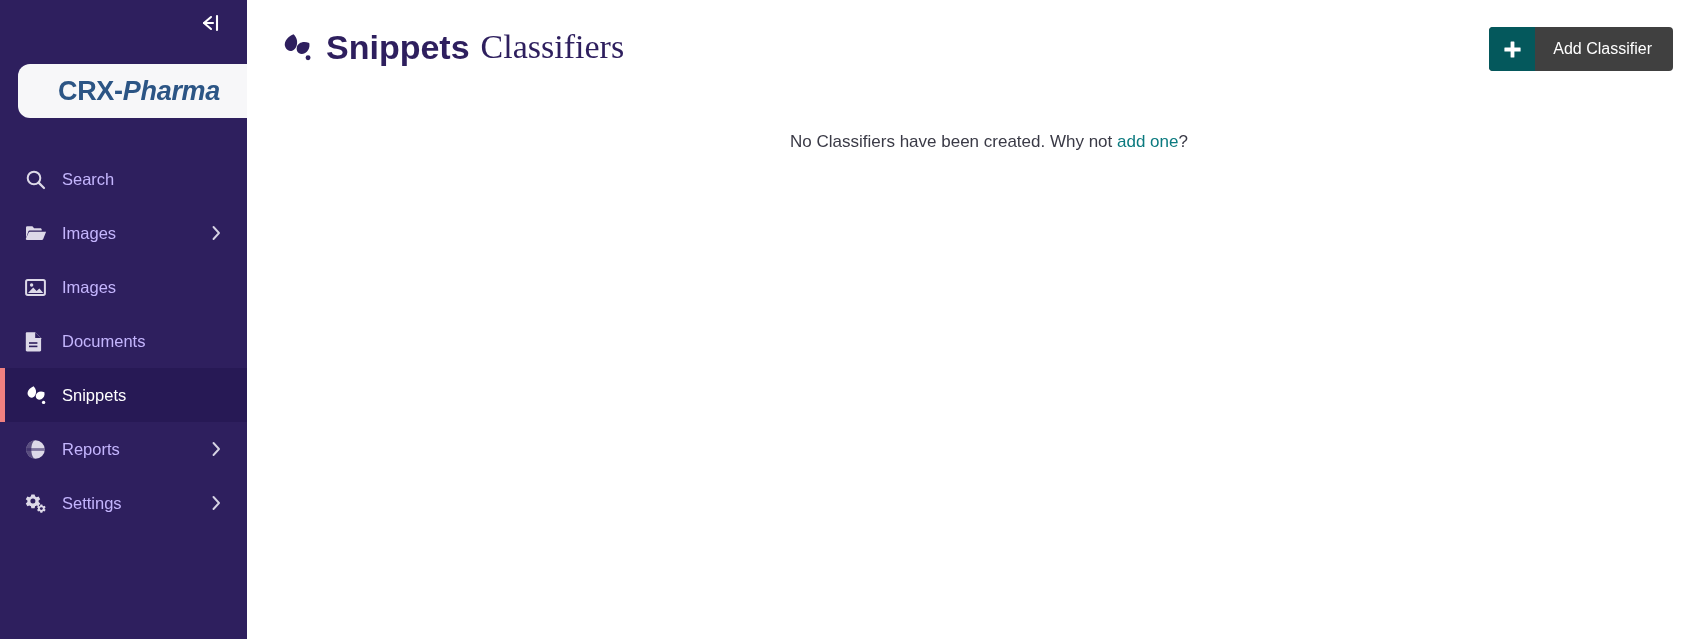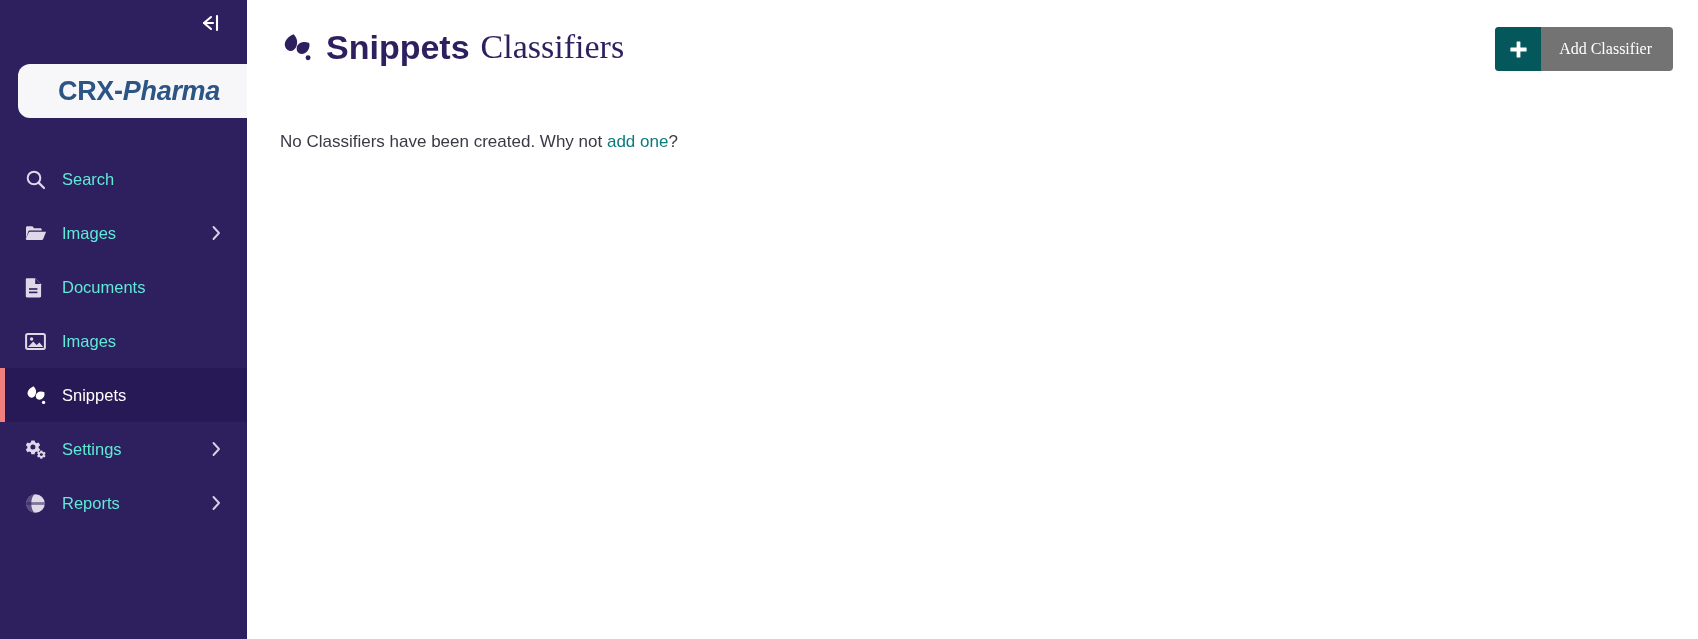--- a/index.html
+++ b/index.html
@@ -71,21 +71,21 @@
     margin-top: 34px;
     display: flex;
     flex-direction: column;
   }
 
   .nav-item {
     height: 54px;
     display: flex;
     align-items: center;
     padding-left: 25px;
-    color: #5eead4;
+    color: #c4b5fd;
     font-size: 16.5px;
     cursor: pointer;
     position: relative;
     border-left: 5px solid transparent;
     padding-left: 20px;
   }
 
   .nav-item.active {
     background: #271955;
     border-left: 5px solid #f08080;
@@ -156,26 +156,26 @@
   .title-strong { font-weight: bold; }
   .title-rest { font-weight: normal; margin-left: 11px; font-family: Liberation Serif, serif; }
 
   .add-btn {
     position: absolute;
     right: 25px;
     top: 27px;
     height: 44px;
     display: flex;
     align-items: stretch;
-    background: #737373;
+    background: #404040;
     border: none;
     border-radius: 4px;
     overflow: hidden;
     cursor: pointer;
-    font-family: Liberation Serif, serif;
+    font-family: Liberation Sans, sans-serif;
   }
   .add-btn-icon {
     width: 46px;
     background: #04585c;
     display: flex;
     align-items: center;
     justify-content: center;
     color: #ffffff;
   }
   .add-btn-icon svg { display: block; }
@@ -183,20 +183,21 @@
     display: flex;
     align-items: center;
     padding: 0 21px 0 18px;
     color: #ffffff;
     font-size: 16px;
     white-space: nowrap;
   }
 
   .content {
     padding: 38px 0 0 33px;
+    text-align: center;
   }
   .empty-msg {
     font-size: 17px;
     color: #3a3a46;
     line-height: 1.4;
   }
   .empty-link {
     color: #0b7a7f;
     text-decoration: none;
     cursor: pointer;
@@ -247,79 +248,79 @@
         <span class="nav-label">Images</span>
         <span class="nav-chev">
           <svg width="9" height="15" viewBox="0 0 9 15" fill="none">
             <path d="M1.5 1.5 L7 7.5 L1.5 13.5" stroke="currentColor" stroke-width="1.9" stroke-linecap="round" stroke-linejoin="round"></path>
           </svg>
         </span>
       </div>
 
       <div class="nav-item">
         <span class="nav-icon">
+          <svg width="21" height="19" viewBox="0 0 21 19" fill="none">
+            <rect x="1.1" y="2.1" width="18.8" height="14.8" rx="1.6" stroke="currentColor" stroke-width="2"></rect>
+            <circle cx="6.6" cy="7" r="1.7" fill="currentColor"></circle>
+            <path d="M3 15 L8.2 9.6 L11.6 13 L14.4 10.4 L18.3 15z" fill="currentColor"></path>
+          </svg>
+        </span>
+        <span class="nav-label">Images</span>
+      </div>
+
+      <div class="nav-item">
+        <span class="nav-icon">
           <svg width="18" height="21" viewBox="0 0 18 21" fill="currentColor">
             <path d="M2 1.2h8.1l6 6v12.1c0 .6-.5 1.2-1.2 1.2H2c-.7 0-1.2-.6-1.2-1.2V2.4C.8 1.8 1.3 1.2 2 1.2z"></path>
             <path d="M10.2 1.4v5.6h5.6z" fill="#2E1F5E"></path>
             <rect x="4" y="11.2" width="8.4" height="1.6" fill="#2E1F5E"></rect>
             <rect x="4" y="14.6" width="8.4" height="1.6" fill="#2E1F5E"></rect>
           </svg>
         </span>
         <span class="nav-label">Documents</span>
       </div>
 
-      <div class="nav-item">
-        <span class="nav-icon">
-          <svg width="21" height="19" viewBox="0 0 21 19" fill="none">
-            <rect x="1.1" y="2.1" width="18.8" height="14.8" rx="1.6" stroke="currentColor" stroke-width="2"></rect>
-            <circle cx="6.6" cy="7" r="1.7" fill="currentColor"></circle>
-            <path d="M3 15 L8.2 9.6 L11.6 13 L14.4 10.4 L18.3 15z" fill="currentColor"></path>
-          </svg>
-        </span>
-        <span class="nav-label">Images</span>
-      </div>
-
       <div class="nav-item active">
         <span class="nav-icon">
           <svg width="22" height="20" viewBox="0 0 22 20" fill="currentColor">
             <path d="M8.6 1.2c2.4 2.3 3.2 5.6 1.9 8.6-.7 1.6-2 2.7-3.4 2.9-1.6.2-3.2-.8-4-2.4C1.6 7.5 3.5 3.3 8.6 1.2z"></path>
             <path d="M19.4 7.2c.7 2.9-.6 5.8-3.1 7.1-1.4.7-3 .6-4.1-.2-1.2-.9-1.7-2.5-1.3-4 .7-2.8 4-4.6 8.5-2.9z"></path>
             <circle cx="18.6" cy="17.4" r="1.7"></circle>
           </svg>
         </span>
         <span class="nav-label">Snippets</span>
       </div>
 
+
+      <div class="nav-item">
+        <span class="nav-icon">
+          <svg width="21" height="21" viewBox="0 0 21 21" fill="currentColor">
+            <circle cx="10.5" cy="10.5" r="9.3"></circle>
+            <path d="M10.5 1.2a9.3 9.3 0 0 0 0 18.6c-2.3 0-4.2-4.2-4.2-9.3S8.2 1.2 10.5 1.2z" fill="#2E1F5E" opacity="0.75"></path>
+            <path d="M1.3 9.1h18.4v2.8H1.3z" fill="#2E1F5E" opacity="0.55"></path>
+          </svg>
+        </span>
+        <span class="nav-label">Reports</span>
+        <span class="nav-chev">
+          <svg width="9" height="15" viewBox="0 0 9 15" fill="none">
+            <path d="M1.5 1.5 L7 7.5 L1.5 13.5" stroke="currentColor" stroke-width="1.9" stroke-linecap="round" stroke-linejoin="round"></path>
+          </svg>
+        </span>
+      </div>
 
       <div class="nav-item">
         <span class="nav-icon">
           <svg width="22" height="21" viewBox="0 0 22 21" fill="currentColor">
             <path d="M8.4 1.5 9 3.6c.5.15 1 .4 1.4.7l2-.8 1.6 2.7-1.6 1.4c.06.5.06 1 0 1.5l1.6 1.4-1.6 2.7-2-.8c-.44.3-.9.55-1.4.7l-.6 2.1H5.2l-.6-2.1c-.5-.15-.96-.4-1.4-.7l-2 .8-1.6-2.7 1.6-1.4a5.6 5.6 0 0 1 0-1.5L-.4 6.2l1.6-2.7 2 .8c.44-.3.9-.55 1.4-.7l.6-2.1z" transform="translate(1.2,0)"></path>
             <circle cx="7.9" cy="8.1" r="2.5" fill="#2E1F5E"></circle>
             <path d="M17.3 11.5l.35 1.25c.3.1.57.24.82.42l1.2-.47.95 1.6-.95.83c.04.3.04.6 0 .9l.95.83-.95 1.6-1.2-.47c-.25.18-.53.32-.82.42l-.35 1.25h-1.9l-.35-1.25a3.4 3.4 0 0 1-.82-.42l-1.2.47-.95-1.6.95-.83a3.3 3.3 0 0 1 0-.9l-.95-.83.95-1.6 1.2.47c.25-.18.53-.32.82-.42l.35-1.25z"></path>
             <circle cx="16.35" cy="15.6" r="1.45" fill="#2E1F5E"></circle>
           </svg>
         </span>
         <span class="nav-label">Settings</span>
-        <span class="nav-chev">
-          <svg width="9" height="15" viewBox="0 0 9 15" fill="none">
-            <path d="M1.5 1.5 L7 7.5 L1.5 13.5" stroke="currentColor" stroke-width="1.9" stroke-linecap="round" stroke-linejoin="round"></path>
-          </svg>
-        </span>
-      </div>
-
-      <div class="nav-item">
-        <span class="nav-icon">
-          <svg width="21" height="21" viewBox="0 0 21 21" fill="currentColor">
-            <circle cx="10.5" cy="10.5" r="9.3"></circle>
-            <path d="M10.5 1.2a9.3 9.3 0 0 0 0 18.6c-2.3 0-4.2-4.2-4.2-9.3S8.2 1.2 10.5 1.2z" fill="#2E1F5E" opacity="0.75"></path>
-            <path d="M1.3 9.1h18.4v2.8H1.3z" fill="#2E1F5E" opacity="0.55"></path>
-          </svg>
-        </span>
-        <span class="nav-label">Reports</span>
         <span class="nav-chev">
           <svg width="9" height="15" viewBox="0 0 9 15" fill="none">
             <path d="M1.5 1.5 L7 7.5 L1.5 13.5" stroke="currentColor" stroke-width="1.9" stroke-linecap="round" stroke-linejoin="round"></path>
           </svg>
         </span>
       </div>
 
     </nav>
   </aside>
 

